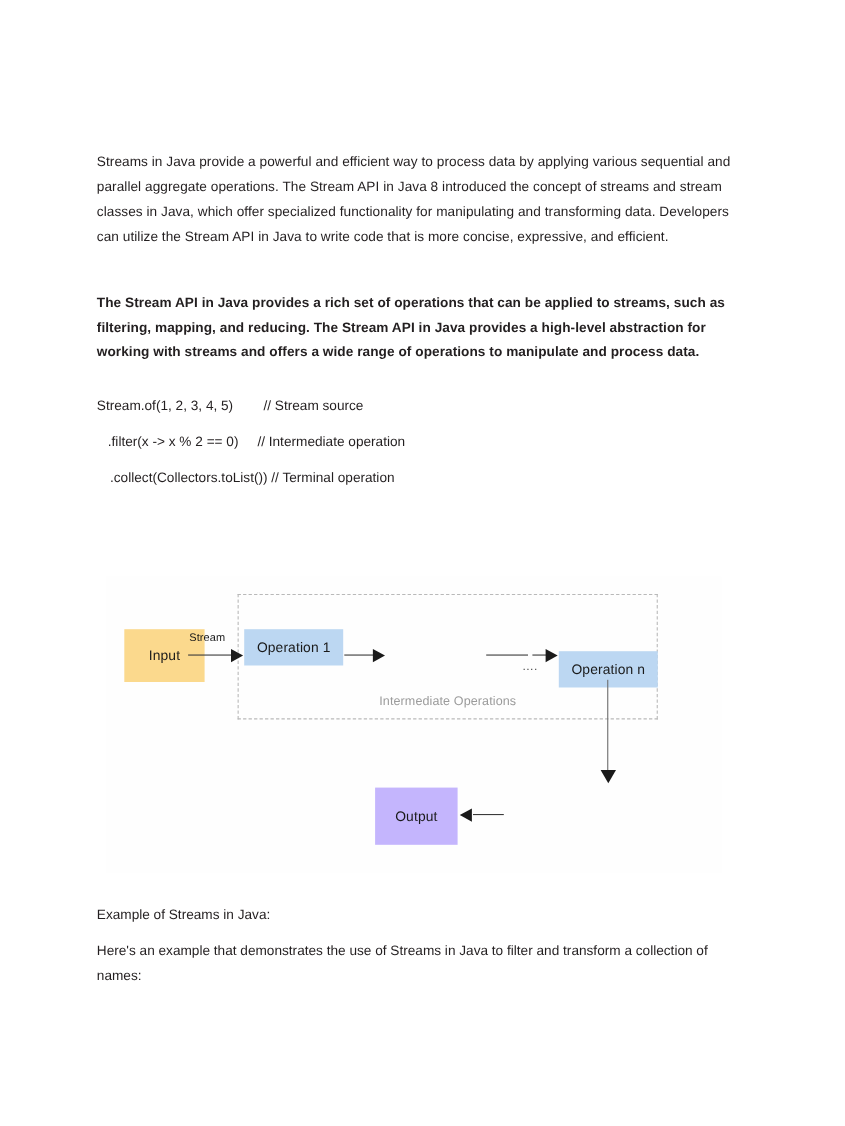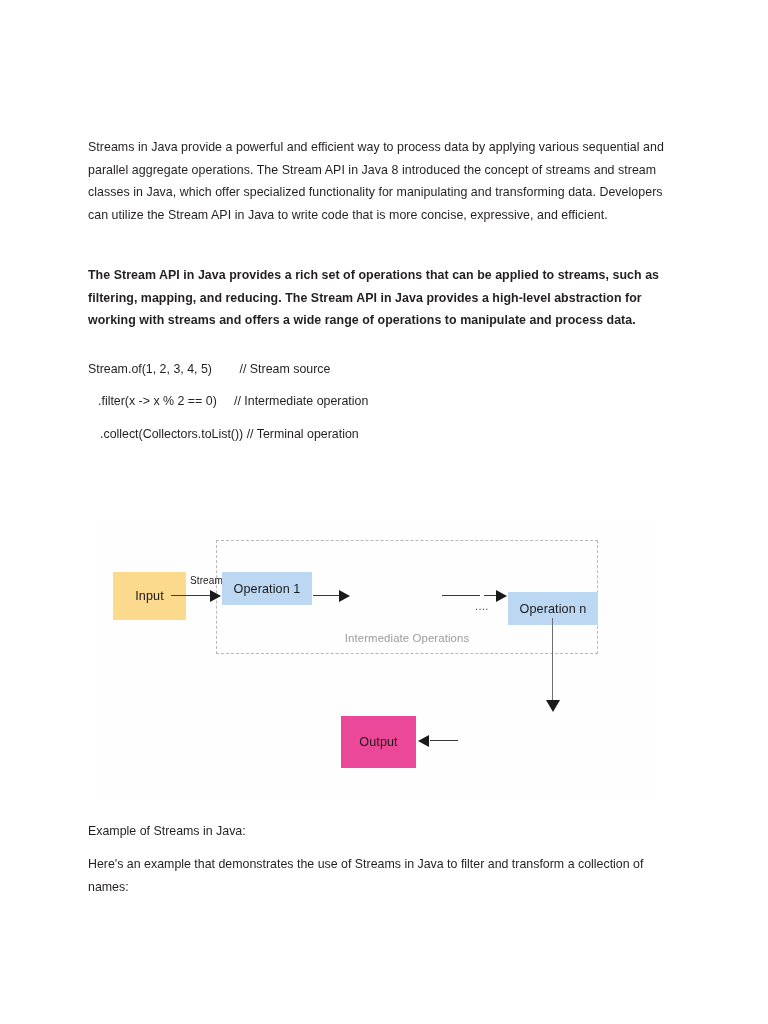--- a/index.html
+++ b/index.html
@@ -88,21 +88,21 @@
   }
 
   .box-input {
     left: 17px;  top: 48px;
     width: 73px; height: 48px;
     background: #fbd98d;
   }
   .box-output {
     left: 245px; top: 192px;
     width: 75px;  height: 52px;
-    background: #ec4899;
+    background: #c4b5fd;
   }
   .box-terminal {
     left: 357px; top: 190px;
     width: 138px; height: 55px;
     background: #f9ccd0;
   }
   .box-op {
     top: 48px;
     height: 33px;
     background: #bcd7f2;
@@ -132,21 +132,20 @@
     letter-spacing: 0.1px;
   }
 
   .stream-label {
     position: absolute;
     left: 76px;
     top: 51px;
     font-size: 10px;
     color: #1a1a1a;
     letter-spacing: 0.1px;
-    margin-left: 18px;
   }
 
   
   .aline-h {
     position: absolute;
     height: 1.4px;
     background: #3b3b3b;
   }
   .aline-v {
     position: absolute;

